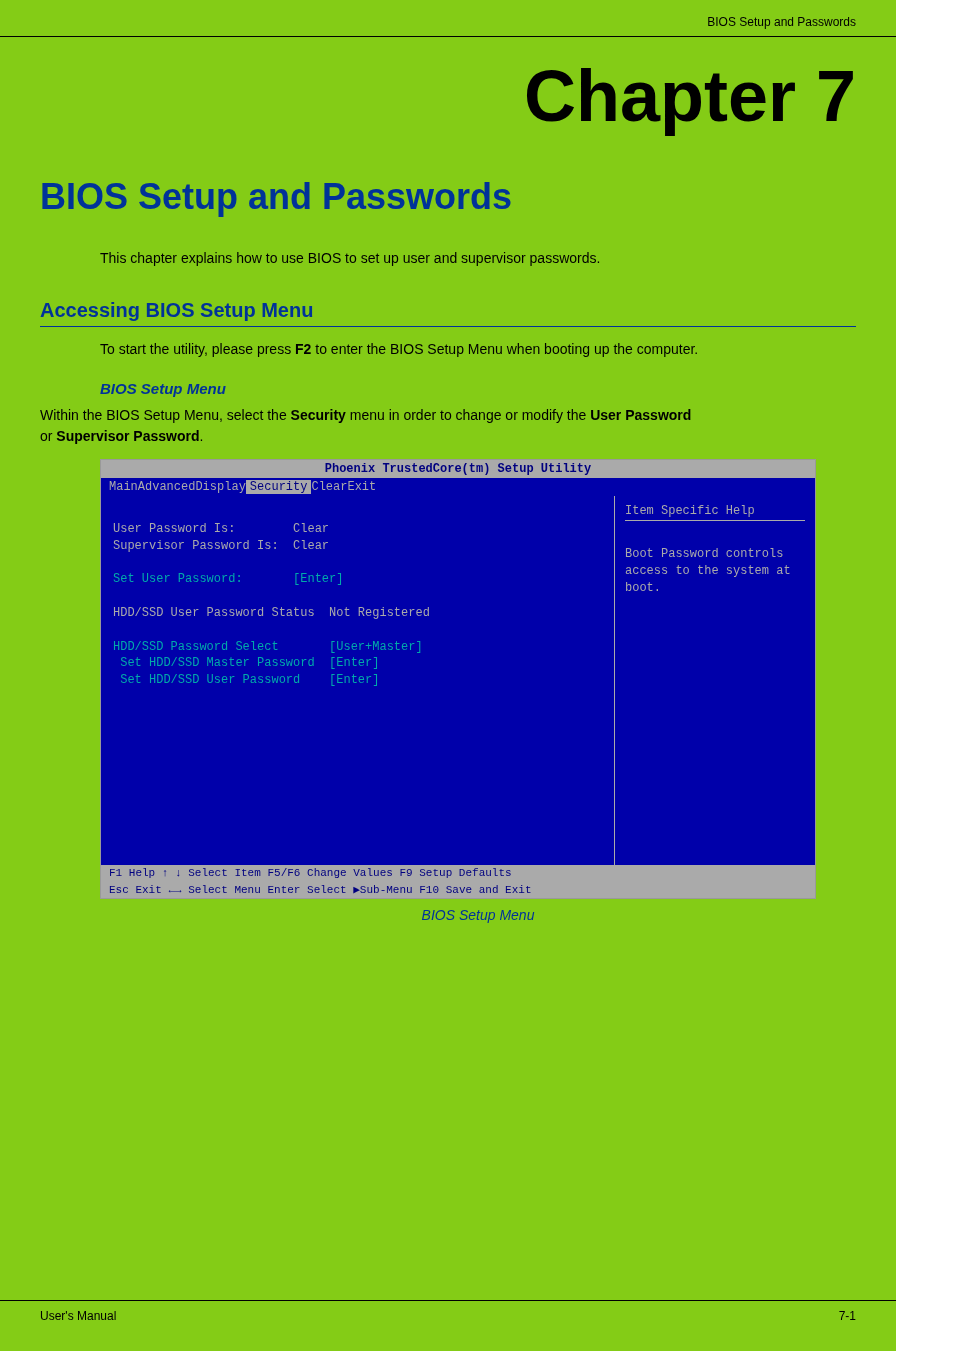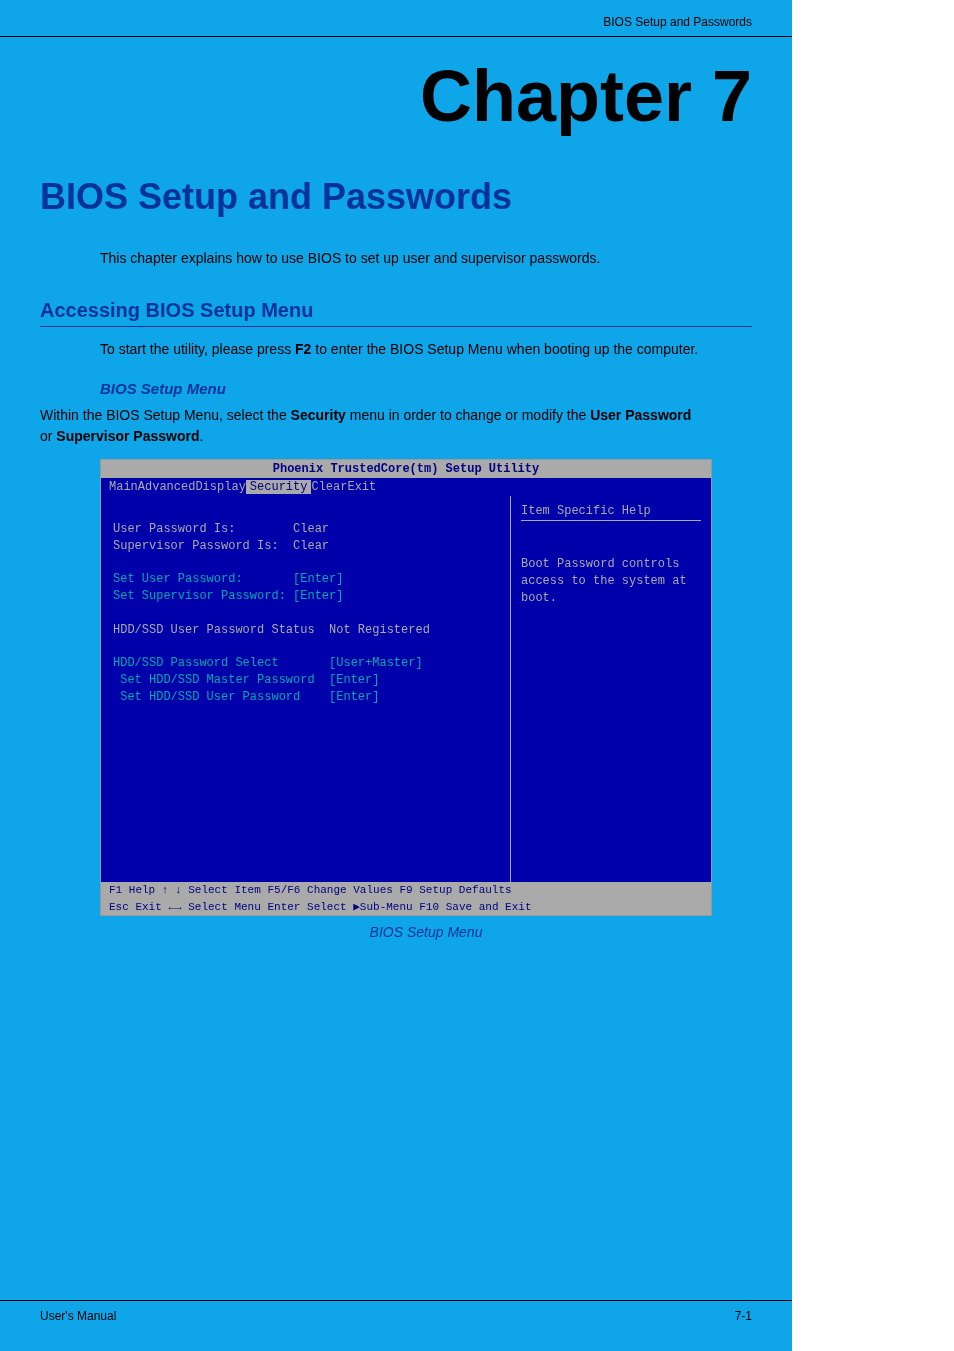--- a/index.html
+++ b/index.html
@@ -7,23 +7,23 @@
     body {
       font-family: Arial, Helvetica, sans-serif;
       background: #ffffff;
       color: #000000;
       width: 954px;
       min-height: 1351px;
       position: relative;
     }
 
     .page-container {
-      width: 792px;
+      width: 896px;
       min-height: 1351px;
-      background: #0ea5e9;
+      background: #84cc16;
       position: relative;
       padding-bottom: 54px;
     }
 
     
     .page-header {
       border-bottom: 1px solid #000;
       text-align: right;
       padding: 12px 40px 6px 40px;
     }
@@ -162,21 +162,21 @@
 
     .bios-right {
       width: 200px;
       padding: 8px 10px;
       font-family: 'Courier New', Courier, monospace;
       font-size: 12px;
     }
 
     .bios-right-title {
       border-bottom: 1px solid #aaaaaa;
-      margin-bottom: 18px;
+      margin-bottom: 8px;
       padding-bottom: 2px;
     }
 
     .bios-line {
       line-height: 1.4;
       min-height: 1.4em;
     }
 
     .bios-cyan {
       color: #00aaaa;
@@ -261,21 +261,20 @@
       </div>
 
       <div class="bios-body">
 
         <div class="bios-left">
           <div class="bios-line">&nbsp;</div>
           <div class="bios-line">User Password Is:&nbsp;&nbsp;&nbsp;&nbsp;&nbsp;&nbsp;&nbsp;&nbsp;Clear</div>
           <div class="bios-line">Supervisor Password Is:&nbsp;&nbsp;Clear</div>
           <div class="bios-line">&nbsp;</div>
           <div class="bios-line bios-cyan">Set User Password:&nbsp;&nbsp;&nbsp;&nbsp;&nbsp;&nbsp;&nbsp;[Enter]</div>
-          <div class="bios-line bios-cyan">Set Supervisor Password:&nbsp;[Enter]</div>
           <div class="bios-line">&nbsp;</div>
           <div class="bios-line">HDD/SSD User Password Status&nbsp;&nbsp;Not Registered</div>
           <div class="bios-line">&nbsp;</div>
           <div class="bios-line bios-cyan">HDD/SSD Password Select&nbsp;&nbsp;&nbsp;&nbsp;&nbsp;&nbsp;&nbsp;[User+Master]</div>
           <div class="bios-line bios-cyan">&nbsp;Set HDD/SSD Master Password&nbsp;&nbsp;[Enter]</div>
           <div class="bios-line bios-cyan">&nbsp;Set HDD/SSD User Password&nbsp;&nbsp;&nbsp;&nbsp;[Enter]</div>
           <div class="bios-line">&nbsp;</div>
           <div class="bios-line">&nbsp;</div>
           <div class="bios-line">&nbsp;</div>
           <div class="bios-line">&nbsp;</div>

